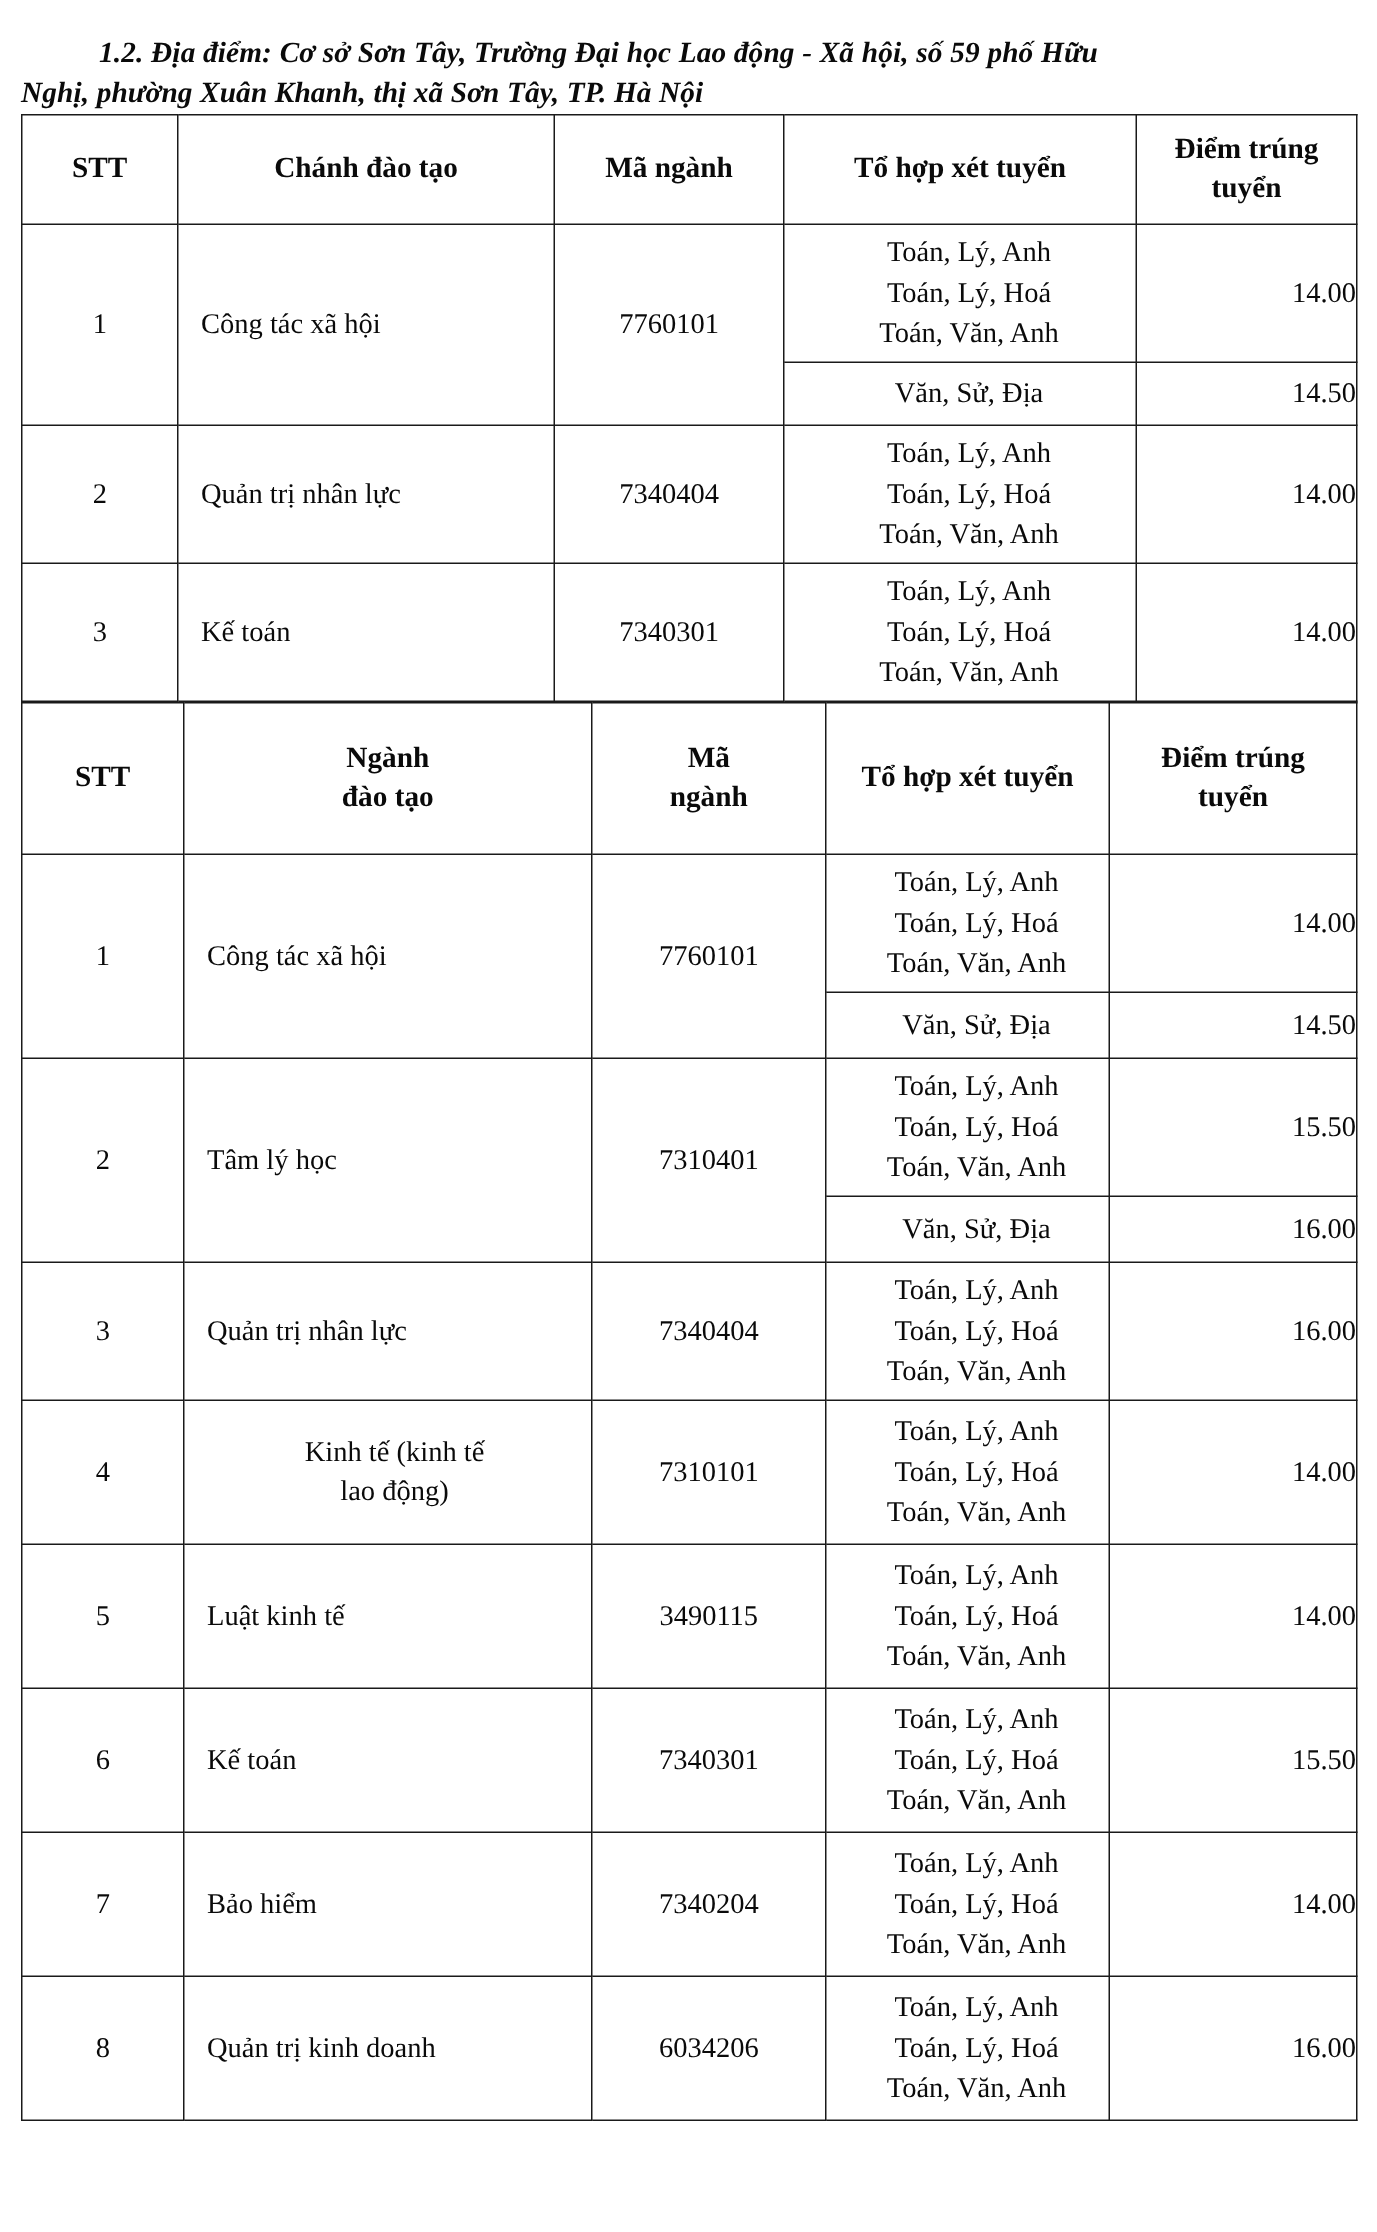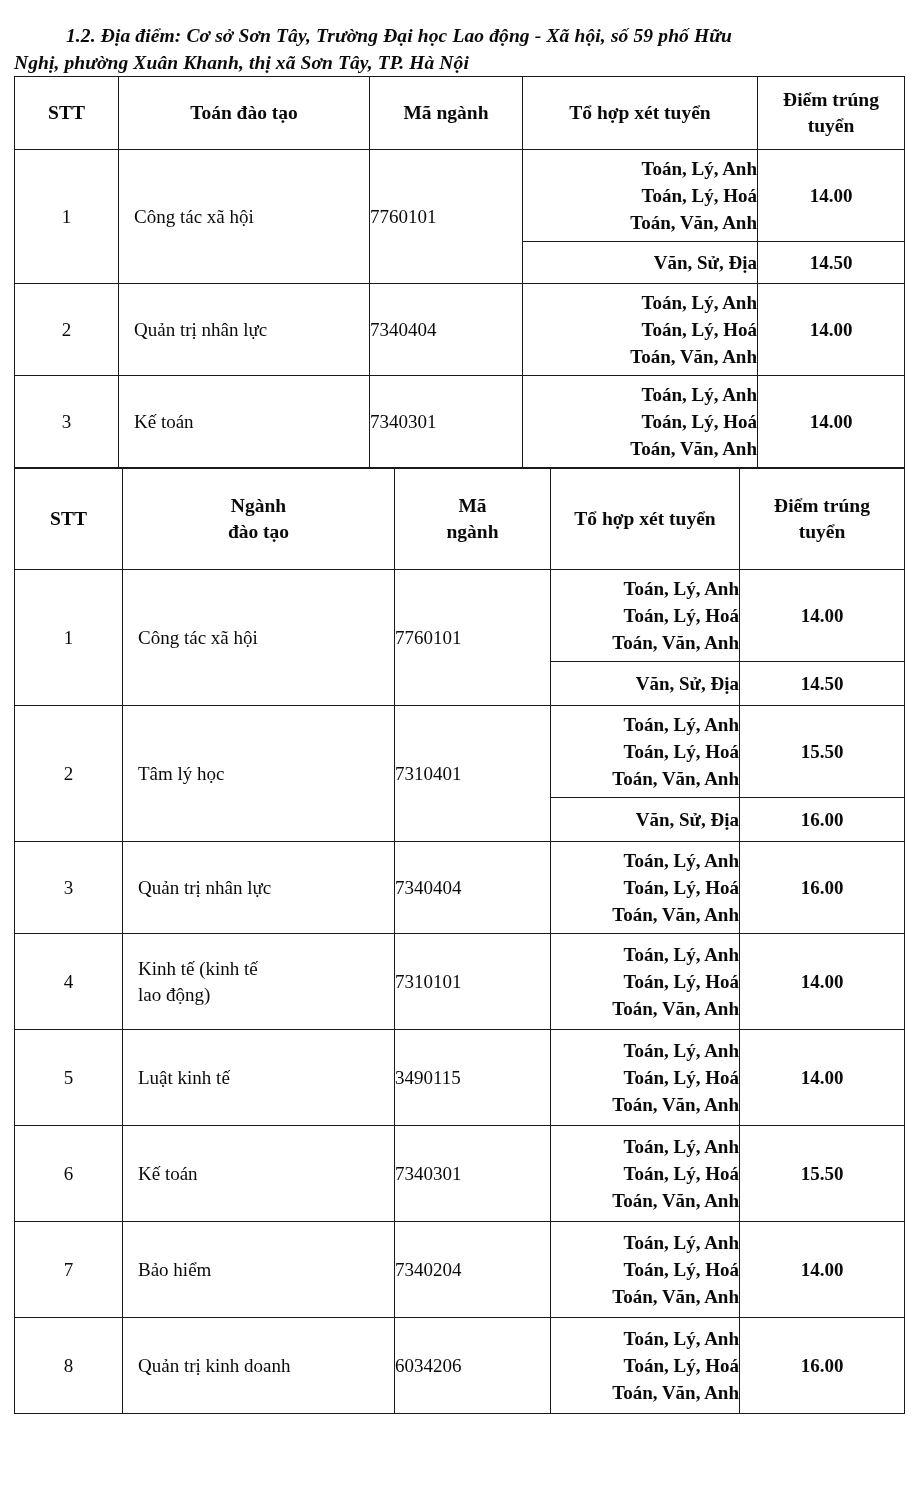--- a/index.html
+++ b/index.html
@@ -69,37 +69,36 @@
   .cell-stt {
     text-align: center;
     font-size: 19px;
   }
   .cell-major {
     text-align: left;
     padding-left: 15px !important;
     padding-right: 6px !important;
   }
   .cell-code {
-    text-align: left;
+    text-align: center;
   }
   .cell-combo {
-    text-align: right;
+    text-align: center;
     padding-left: 12px !important;
     padding-top: 5px !important;
     padding-bottom: 5px !important;
-    font-weight: bold;
   }
   .cell-combo .combo-line {
     display: block;
     white-space: nowrap;
     line-height: 27px;
   }
   .cell-score {
-    text-align: center;
-    font-weight: bold;
+    text-align: right;
+    font-weight: normal;
     font-size: 19.5px;
   }
 
   
   #table-1 col.c-stt   { width: 104px; }
   #table-1 col.c-major { width: 251px; }
   #table-1 col.c-code  { width: 153px; }
   #table-1 col.c-combo { width: 235px; }
   #table-1 col.c-score { width: 147px; }
 
@@ -115,41 +114,41 @@
 
   .hdr-stack { display: block; }
 
   
   .row-triple { height: 78px; }
   .row-single { height: 42px; }
   #table-2 .row-triple { height: 86px; }
   #table-2 .row-single { height: 44px; }
   #table-2 .row-tall   { height: 96px; }
 
-  .major-two-line { line-height: 25px; }
+  .major-two-line { line-height: 25px; text-align: center; }
 </style>
 </head>
 <body>
 
 <div class="page">
 
   <p class="section-heading" id="heading-1-2" style="text-indent: 52px;">1.2. Địa điểm: Cơ sở Sơn Tây, Trường Đại học Lao động - Xã hội, số 59 phố Hữu Nghị, phường Xuân Khanh, thị xã Sơn Tây, TP. Hà Nội</p>
 
   <table class="score-table" id="table-1">
     <colgroup>
       <col class="c-stt">
         <col class="c-major">
         <col class="c-code">
         <col class="c-combo">
         <col class="c-score">
     </colgroup>
     <thead>
       <tr>
         <th>STT</th>
-        <th>Toán đào tạo</th>
+        <th>Chánh đào tạo</th>
         <th>Mã ngành</th>
         <th>Tổ hợp xét tuyển</th>
         <th>
           <span class="hdr-stack">Điểm trúng</span>
           <span class="hdr-stack">tuyển</span>
         </th>
       </tr>
     </thead>
     <tbody>
 

